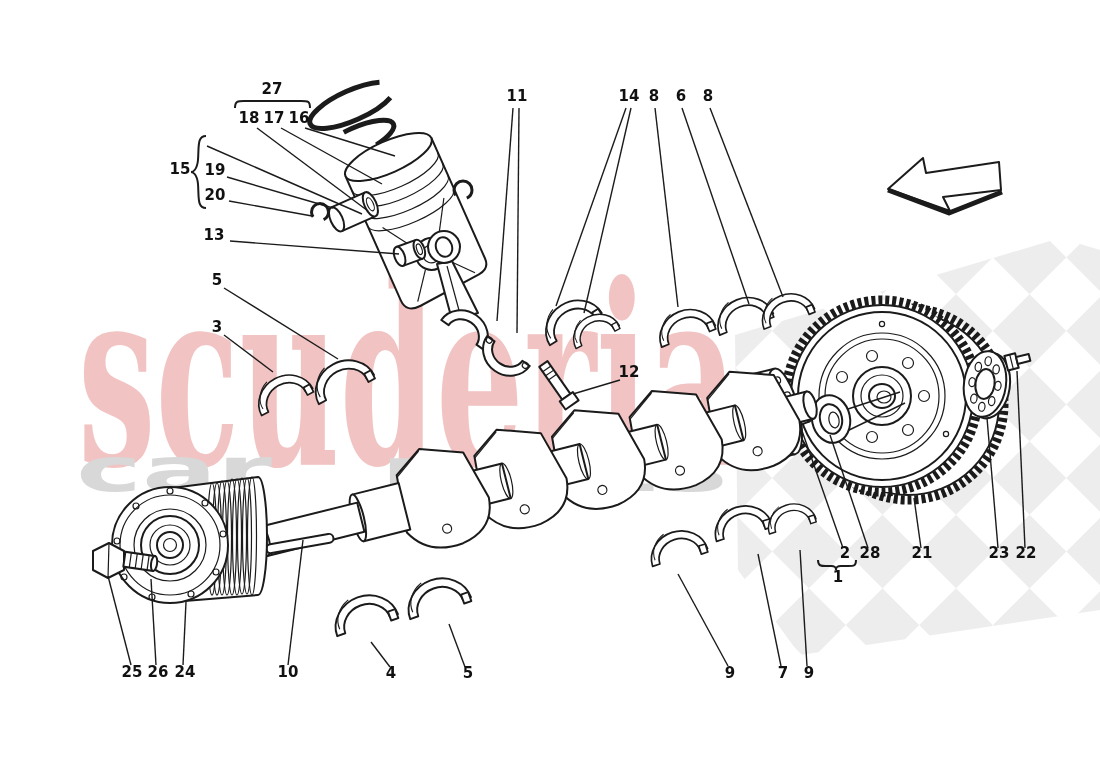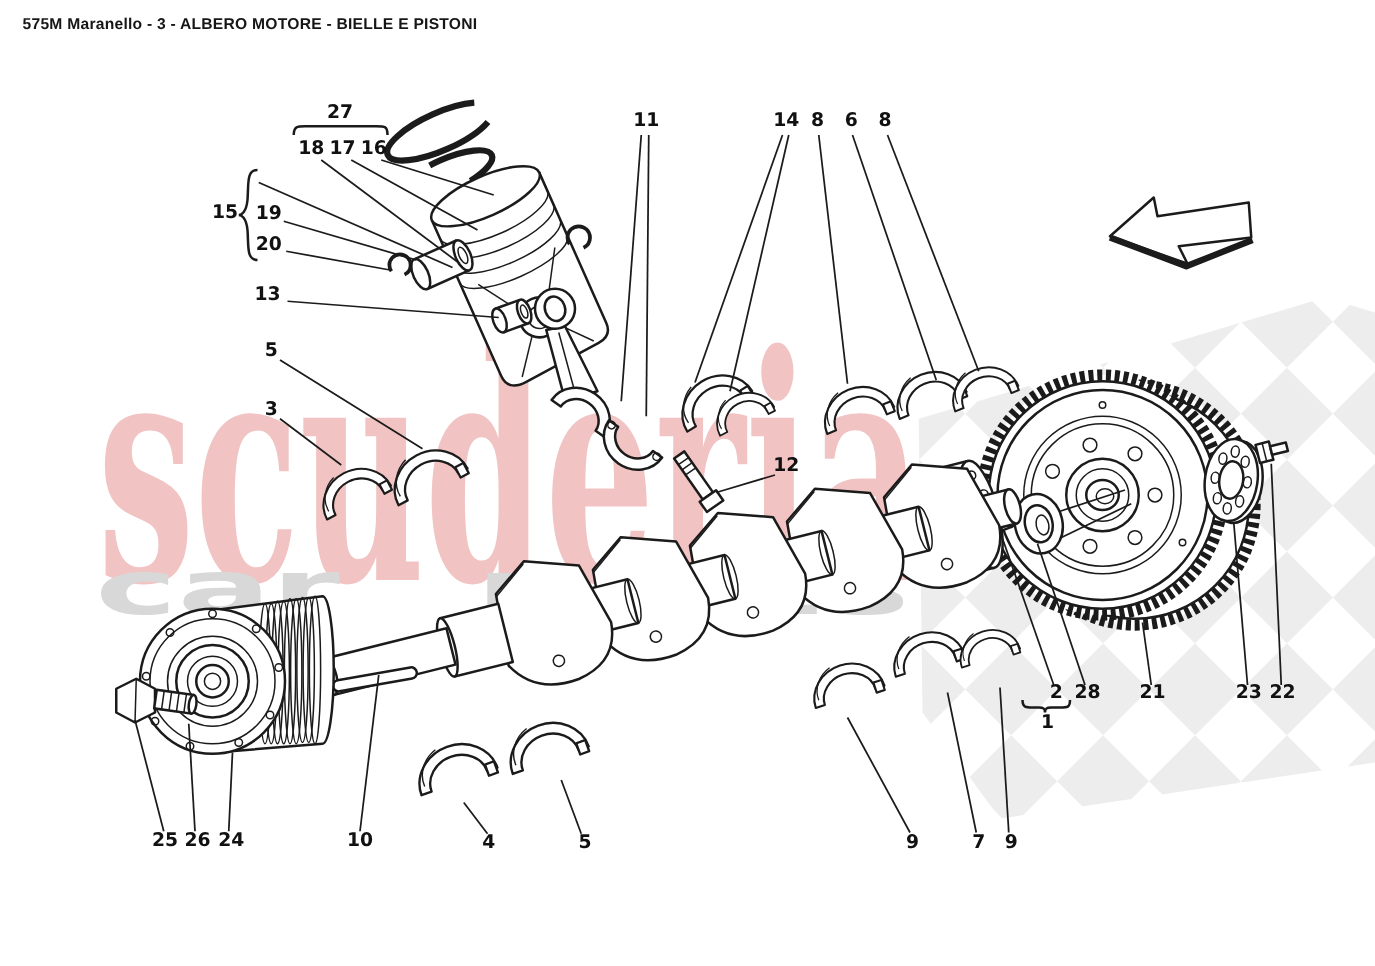--- a/index.html
+++ b/index.html
@@ -13,21 +13,20 @@
   .ln{fill:none;stroke:#1b1b1b;stroke-width:2;}
   .leader{stroke:#1b1b1b;stroke-width:1.4;}
   .callout{font:bold 15px "DejaVu Sans",sans-serif;fill:#111;text-anchor:middle;}
   .wm-brand{font:bold 250px "DejaVu Serif",serif;fill:#f2c3c3;}
   .wm-letters{font:bold 60px "DejaVu Sans",sans-serif;fill:#d8d8d8;}
 </style>
 </head>
 <body>
 
 <div id="stage">
-  <div id="page-title">575M Maranello - 3 - ALBERO MOTORE - BIELLE E PISTONI</div>
 
   <svg id="diagram" width="1100" height="773" viewBox="0 0 1100 773">
     <defs>
       <pattern id="diag" width="104" height="104" patternUnits="userSpaceOnUse" patternTransform="rotate(45)">
         <rect width="52" height="52" fill="#ededed"></rect>
         <rect x="52" y="52" width="52" height="52" fill="#ededed"></rect>
       </pattern>
       <g id="shell">
         <path class="part" d="M-34,8 A34,31 0 1 1 34,8 L25,8 A25,22 0 1 0 -25,8 Z"></path>
         <path class="thin" d="M-29,2 A29,26 0 0 1 -10,-24"></path>

